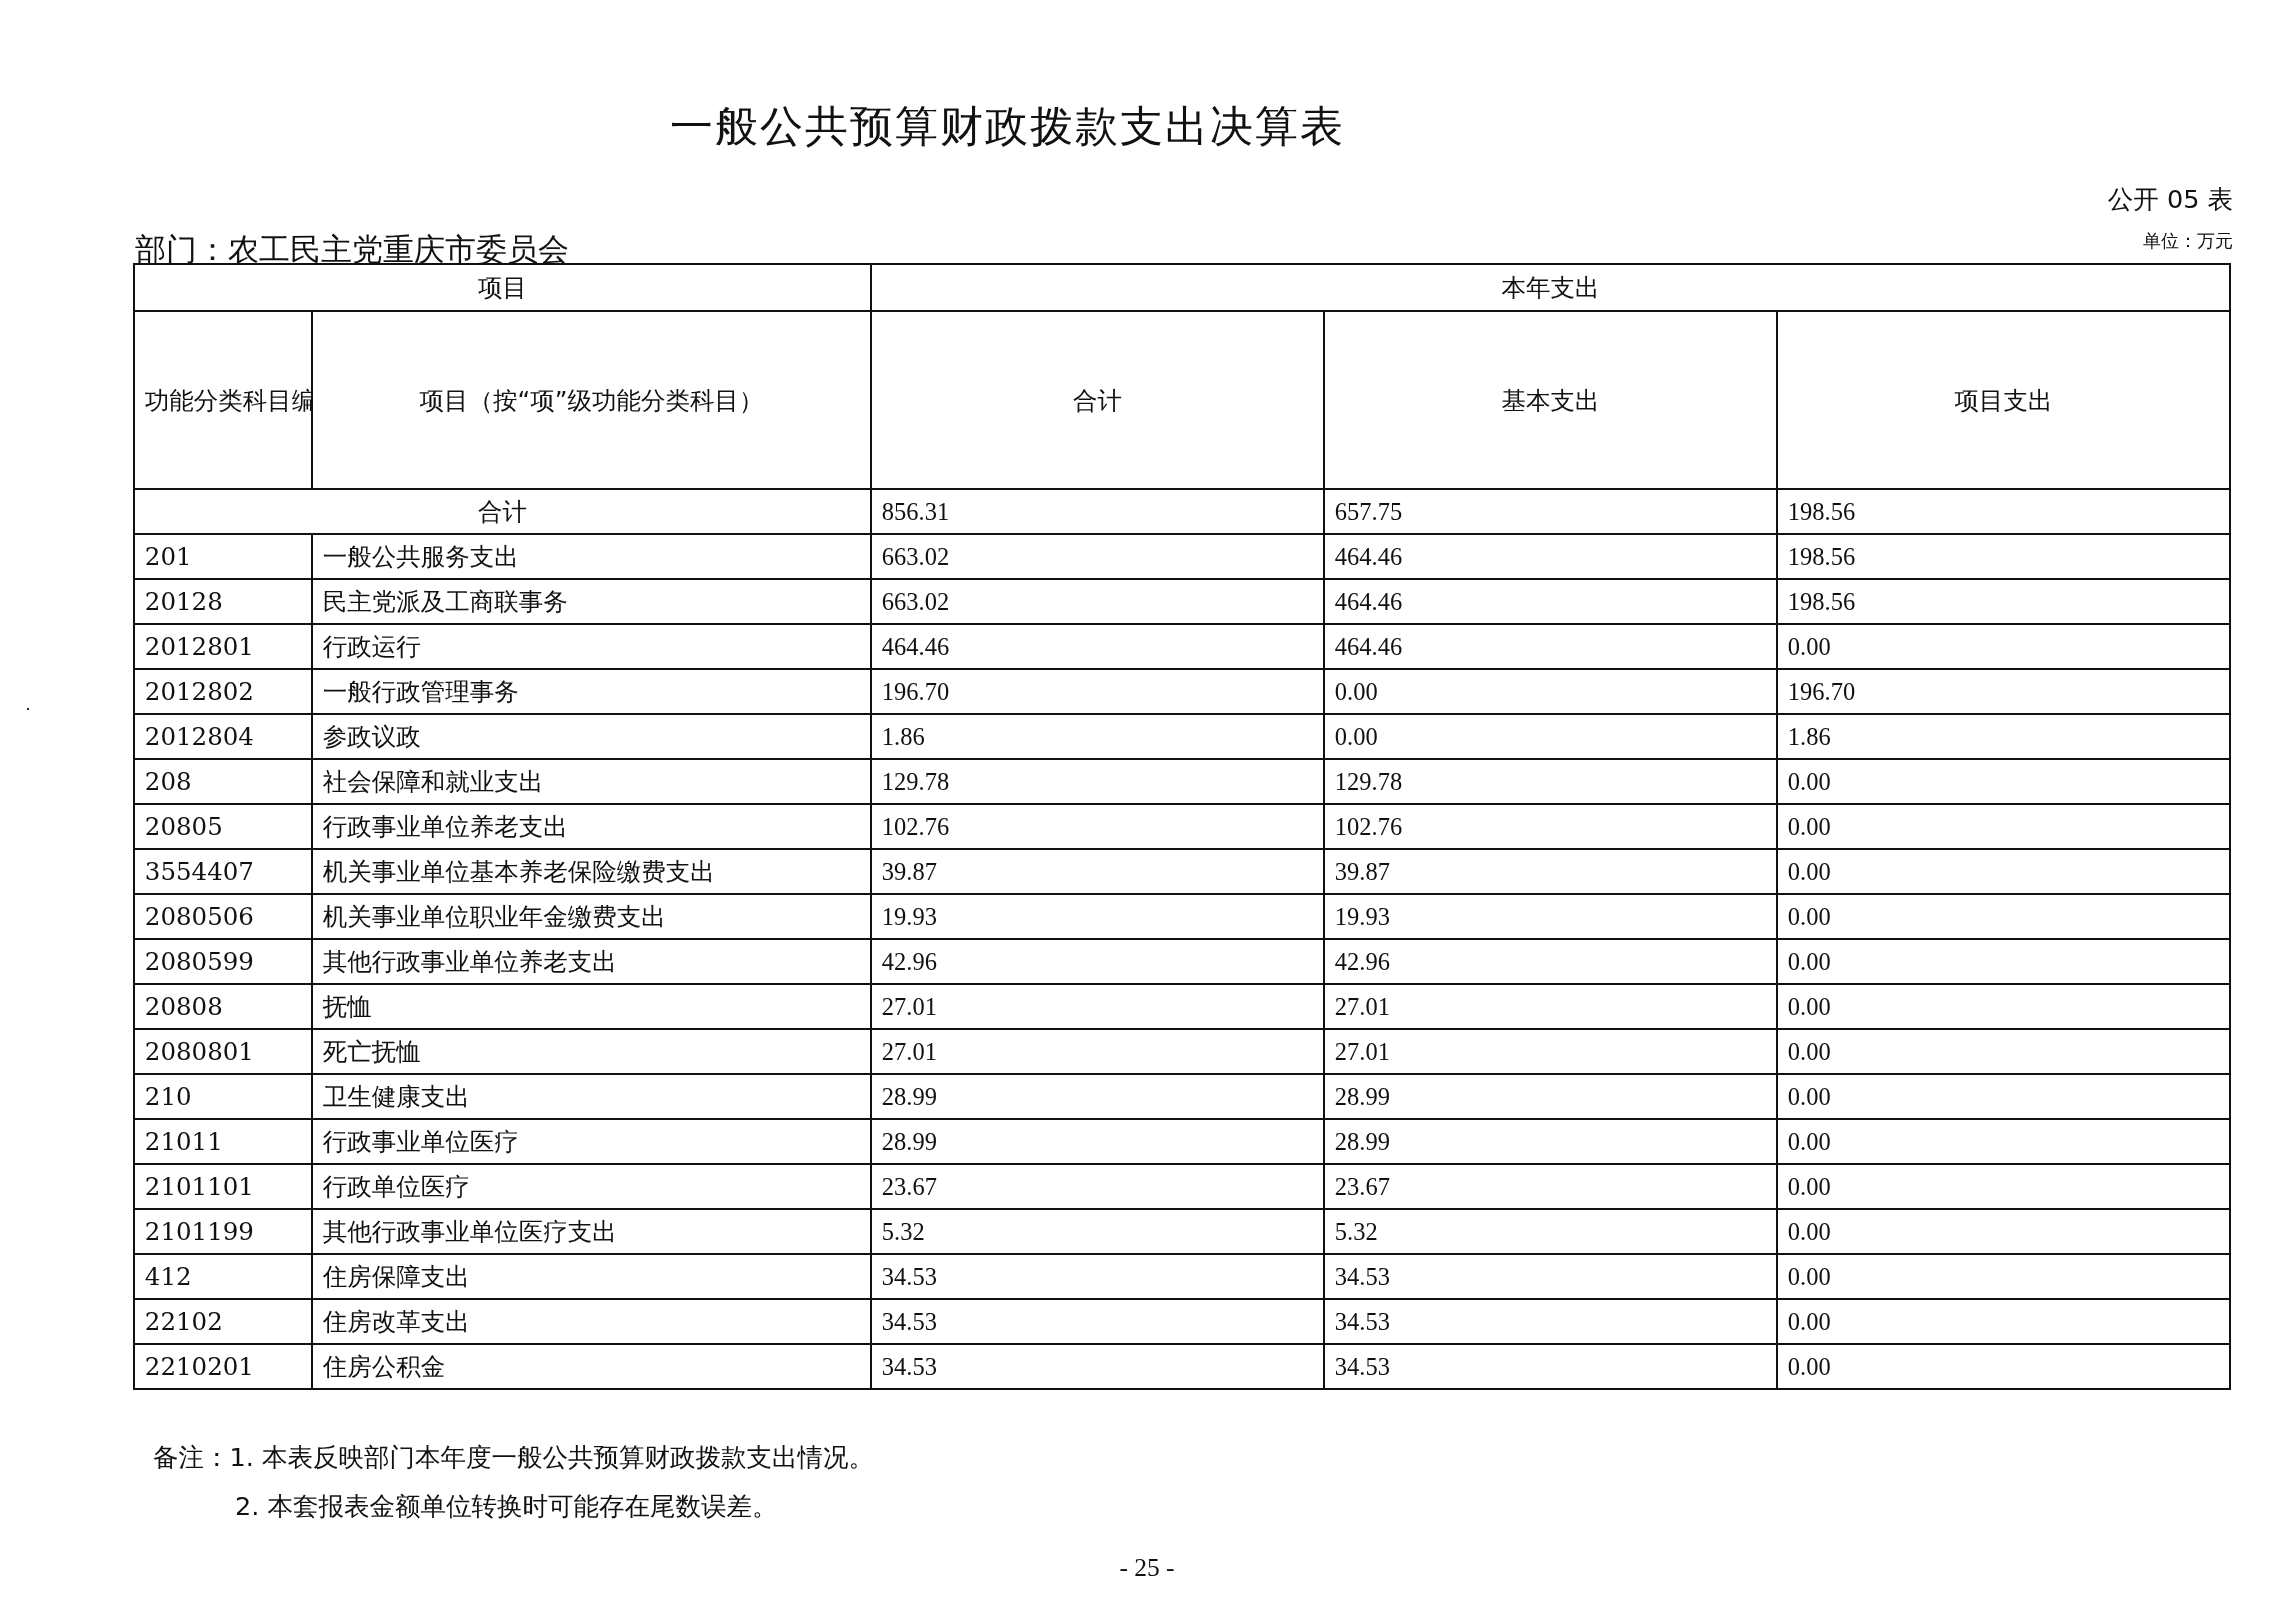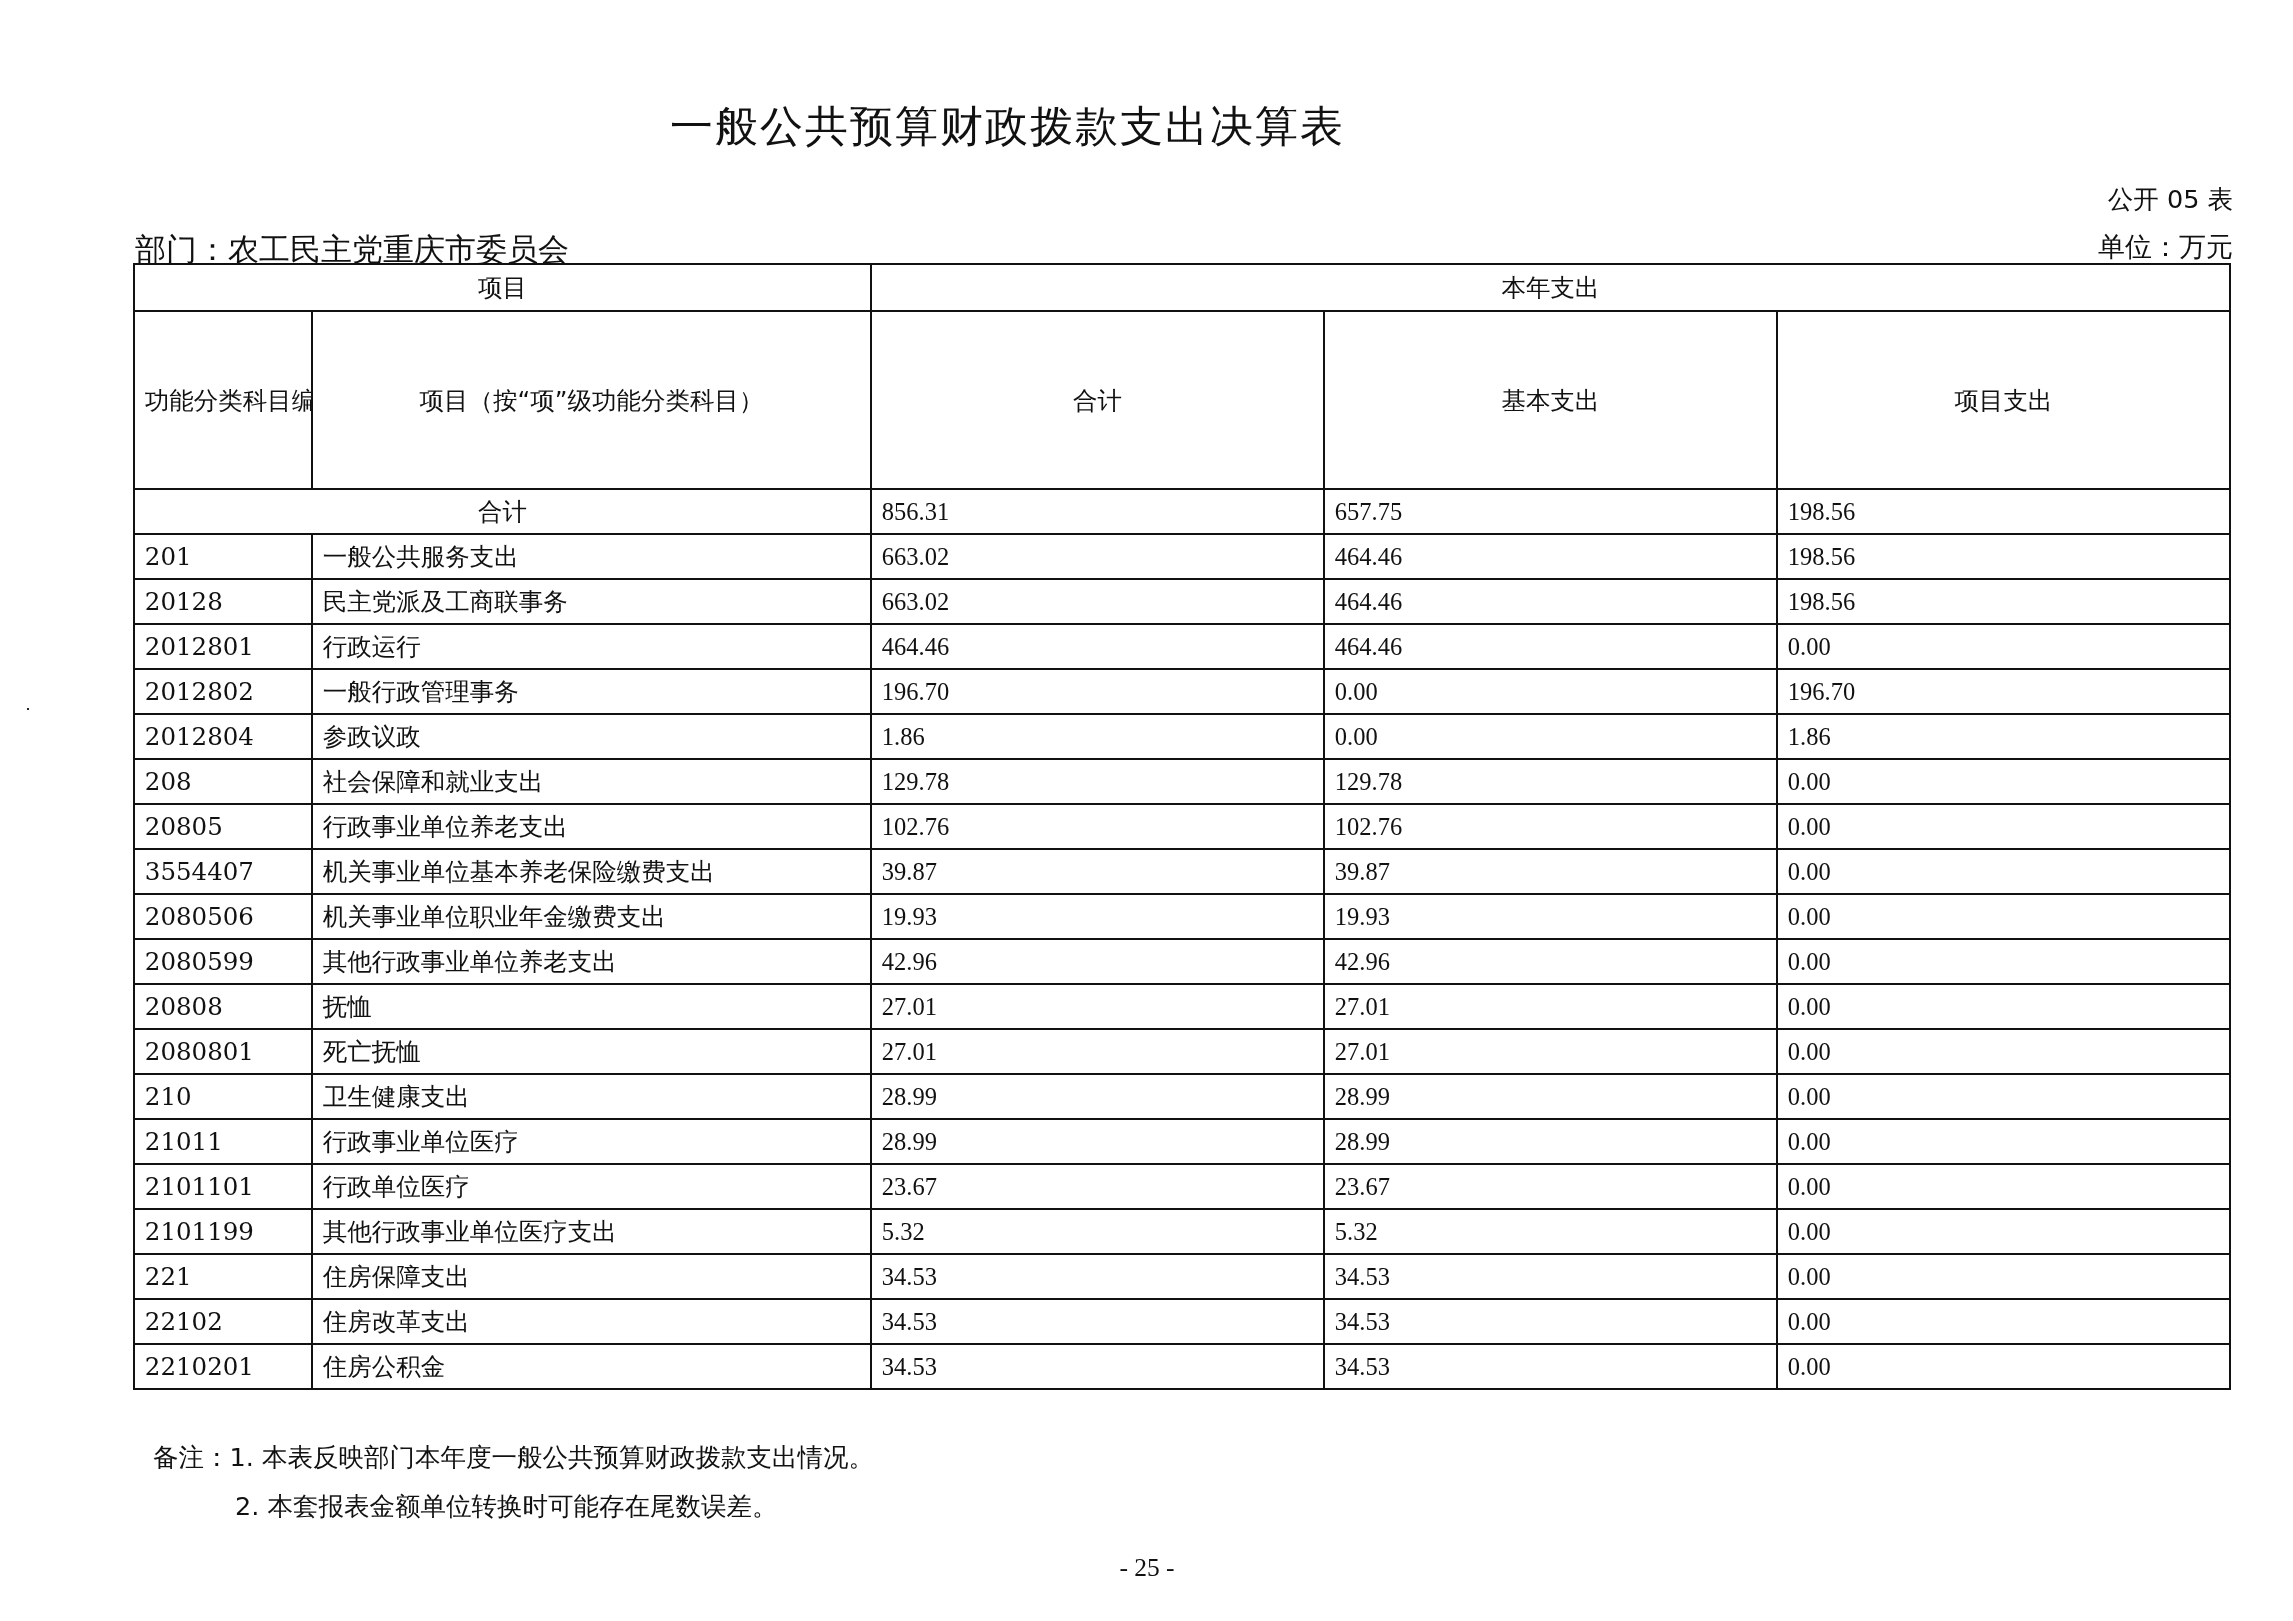--- a/index.html
+++ b/index.html
@@ -37,21 +37,21 @@
       position: absolute;
       left: 135px;
       top: 229px;
       font-size: 31px;
       font-family: "DejaVu Sans", "Liberation Sans", sans-serif;
     }
     .unit {
       position: absolute;
       right: 61px;
       top: 229px;
-      font-size: 27px;
+      font-size: 18px;
       font-family: Liberation Mono, monospace;
     }
     table.budget {
       position: absolute;
       left: 133px;
       top: 263px;
       width: 2096px;
       border-collapse: collapse;
       table-layout: fixed;
       font-size: 24.5px;
@@ -252,21 +252,21 @@
         <td class="num">0.00</td>
       </tr>
       <tr class="data">
         <td class="code">2101199</td>
         <td class="name">其他行政事业单位医疗支出</td>
         <td class="num">5.32</td>
         <td class="num">5.32</td>
         <td class="num">0.00</td>
       </tr>
       <tr class="data">
-        <td class="code">221</td>
+        <td class="code">412</td>
         <td class="name">住房保障支出</td>
         <td class="num">34.53</td>
         <td class="num">34.53</td>
         <td class="num">0.00</td>
       </tr>
       <tr class="data">
         <td class="code">22102</td>
         <td class="name">住房改革支出</td>
         <td class="num">34.53</td>
         <td class="num">34.53</td>

